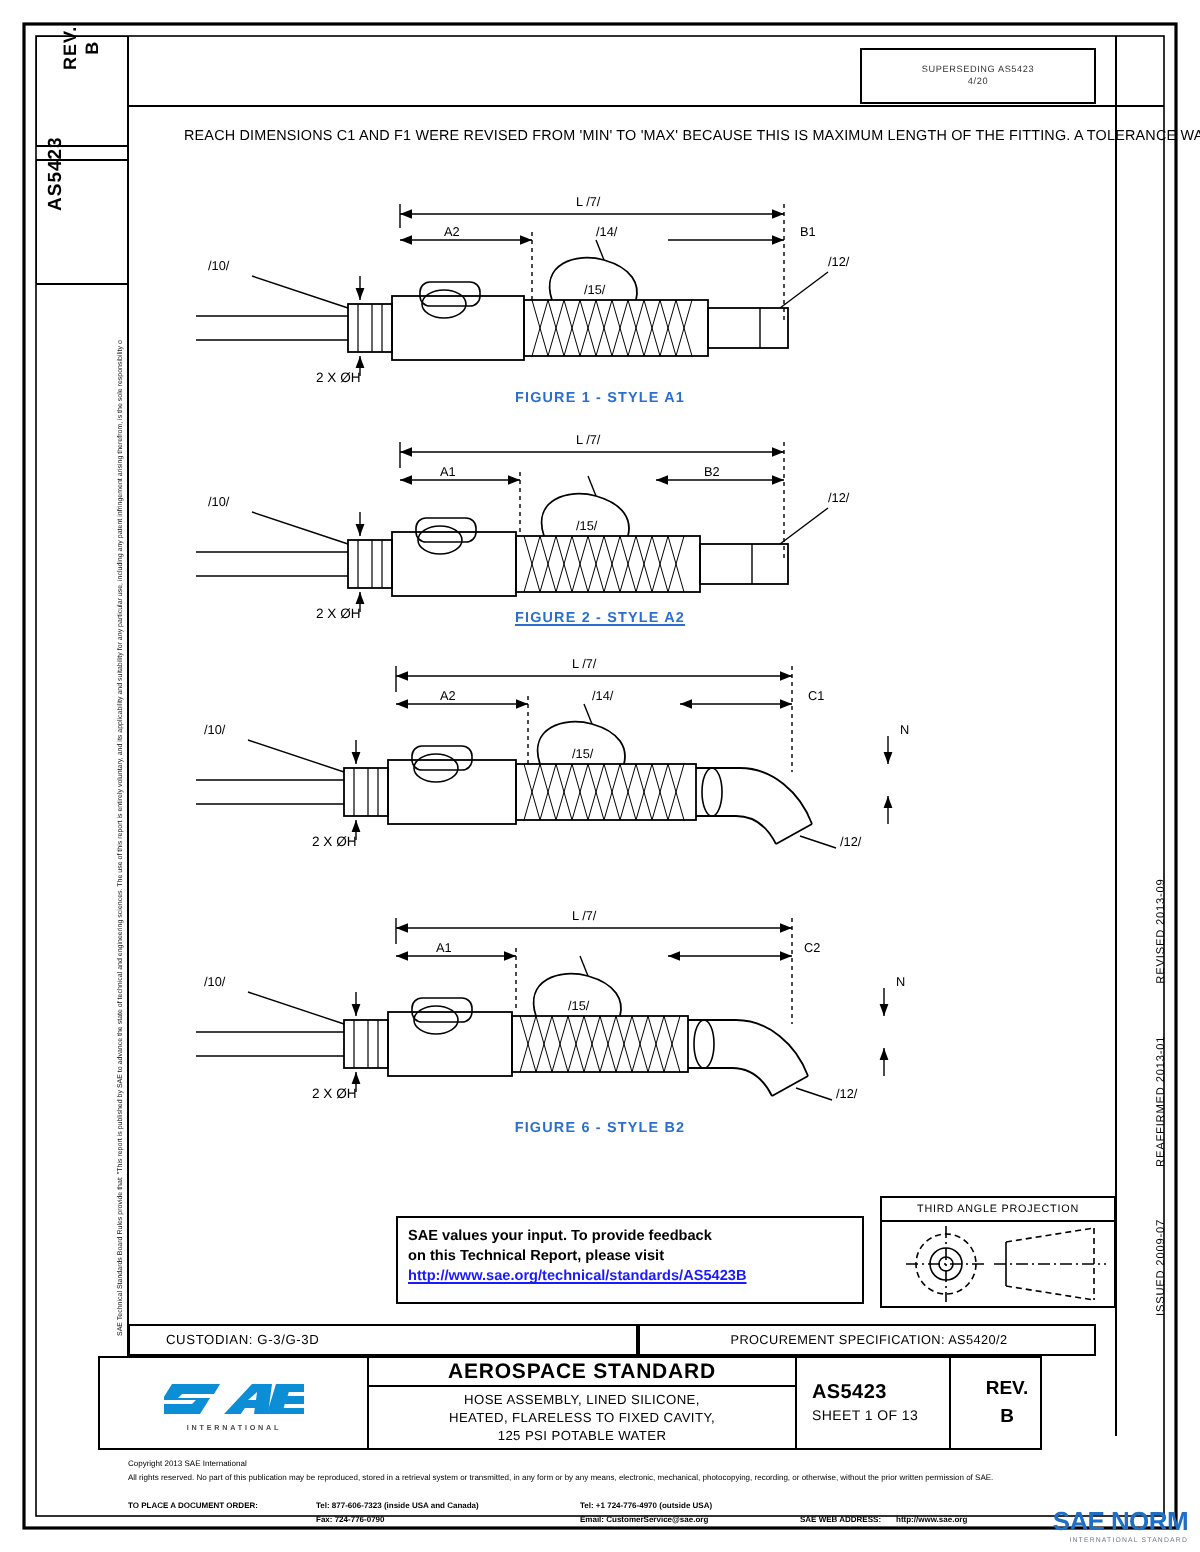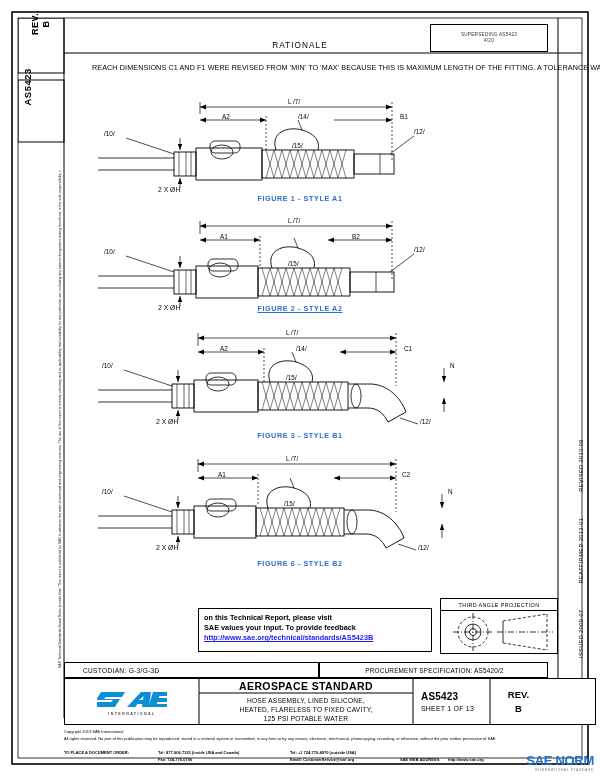--- a/index.html
+++ b/index.html
@@ -132,21 +132,20 @@
               display:flex;flex-direction:column;align-items:center;justify-content:center;
               font-size:4.6px;line-height:6.5px;letter-spacing:.3px;color:#333;">
     <span>SUPERSEDING AS5423</span>
     <span>4/20</span>
   </div>
 
   <svg width="540" height="6" style="position:absolute;left:48px;top:52px;">
     <line x1="16" y1="1" x2="534" y2="1" class="ln" stroke-width="1"></line>
   </svg>
 
-  <div class="t rat-title" style="left:0;top:41px;width:600px;text-align:center;">RATIONALE</div>
 
   <div class="t rat-body" style="left:92px;top:63px;width:420px;">REACH DIMENSIONS C1 AND F1 WERE REVISED FROM 'MIN' TO 'MAX' BECAUSE THIS IS MAXIMUM LENGTH OF THE FITTING. A TOLERANCE WAS ADDED TO THE LEADWIRE LENGTH.</div>
 
   <div style="position:absolute;left:70px;top:92px;width:470px;height:112px;">
     <svg width="470" height="100">
       <g class="ln" stroke-width="0.9">
 
         <line x1="130" y1="15" x2="322" y2="15" stroke-width="0.7"></line>
         <path d="M130 15 l6 -2.4 v4.8 z" fill="#000" stroke="none"></path>
         <path d="M322 15 l-6 -2.4 v4.8 z" fill="#000" stroke="none"></path>
@@ -388,21 +387,20 @@
     <div class="t" style="left:150px;top:19px;font-size:6.4px;">A2</div>
     <div class="t" style="left:226px;top:19px;font-size:6.4px;">/14/</div>
     <div class="t" style="left:334px;top:19px;font-size:6.4px;">C1</div>
     <div class="t" style="left:32px;top:36px;font-size:6.4px;">/10/</div>
     <div class="t" style="left:350px;top:92px;font-size:6.4px;">/12/</div>
     <div class="t" style="left:216px;top:48px;font-size:6.4px;">/15/</div>
     <div class="t" style="left:86px;top:92px;font-size:6.8px;">2 X ØH</div>
     <div class="t" style="left:380px;top:36px;font-size:6.4px;">N</div>
   </div>
 
-  <div class="figcap" style="left:0;top:431px;">FIGURE 3 - STYLE B1</div>
 
   <div style="position:absolute;left:70px;top:452px;width:470px;height:112px;">
     <svg width="470" height="100">
       <g class="ln" stroke-width="0.9">
         <line x1="128" y1="12" x2="326" y2="12" stroke-width="0.7"></line>
         <path d="M128 12 l6 -2.4 v4.8 z" fill="#000" stroke="none"></path>
         <path d="M326 12 l-6 -2.4 v4.8 z" fill="#000" stroke="none"></path>
         <line x1="128" y1="7" x2="128" y2="20" stroke-width="0.7"></line>
         <line x1="326" y1="7" x2="326" y2="60" stroke-width="0.7" stroke-dasharray="2,2"></line>
 
@@ -480,22 +478,22 @@
     <div class="t" style="left:32px;top:36px;font-size:6.4px;">/10/</div>
     <div class="t" style="left:348px;top:92px;font-size:6.4px;">/12/</div>
     <div class="t" style="left:214px;top:48px;font-size:6.4px;">/15/</div>
     <div class="t" style="left:86px;top:92px;font-size:6.8px;">2 X ØH</div>
     <div class="t" style="left:378px;top:36px;font-size:6.4px;">N</div>
   </div>
 
   <div class="figcap" style="left:0;top:559px;">FIGURE 6 - STYLE B2</div>
 
   <div id="feedback">
+    <div>SAE values your input. To provide feedback</div>
     <div>on this Technical Report, please visit</div>
-    <div>SAE values your input. To provide feedback</div>
     <a href="#">http://www.sae.org/technical/standards/AS5423B</a>
   </div>
 
   <div id="tap">
     <div class="hdr">THIRD ANGLE PROJECTION</div>
     <svg width="116" height="42">
       <g class="ln" stroke-width="0.8">
         <circle cx="32" cy="21" r="15" stroke-dasharray="3,2"></circle>
         <circle cx="32" cy="21" r="8"></circle>
         <circle cx="32" cy="21" r="3.5"></circle>
@@ -510,21 +508,21 @@
     </svg>
   </div>
 
   <div class="tb" style="left:64px;top:662px;width:255px;height:16px;">
     <div class="tbtxt" style="left:18px;top:4px;font-size:6.6px;letter-spacing:.3px;">CUSTODIAN: G-3/G-3D</div>
   </div>
   <div class="tb" style="left:319px;top:662px;width:229px;height:16px;">
     <div class="tbtxt" style="left:0;top:4px;width:229px;text-align:center;font-size:6.4px;letter-spacing:.2px;">PROCUREMENT SPECIFICATION: AS5420/2</div>
   </div>
 
-  <div class="tb" style="left:64px;top:678px;width:532px;height:47px;">
+  <div class="tb" style="left:49px;top:678px;width:472px;height:47px;">
     <svg width="482" height="45" style="position:absolute;left:0;top:0;">
       <line x1="134" y1="0" x2="134" y2="45" class="ln" stroke-width="1"></line>
       <line x1="348" y1="0" x2="348" y2="45" class="ln" stroke-width="1"></line>
       <line x1="425" y1="0" x2="425" y2="45" class="ln" stroke-width="1"></line>
       <line x1="134" y1="14" x2="348" y2="14" class="ln" stroke-width="1"></line>
     </svg>
 
     <div style="position:absolute;left:0;top:0;width:134px;height:45px;
                 display:flex;flex-direction:column;align-items:center;justify-content:center;">
       <svg width="70" height="22" viewBox="0 0 70 22">

